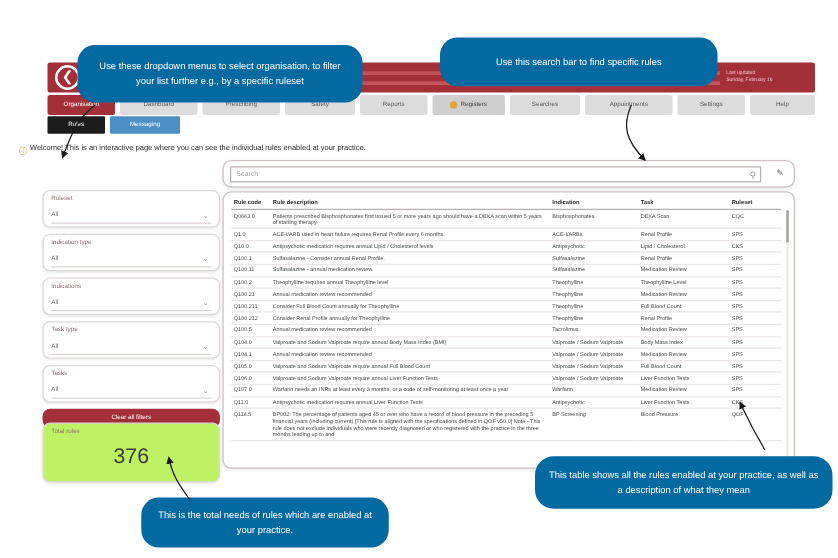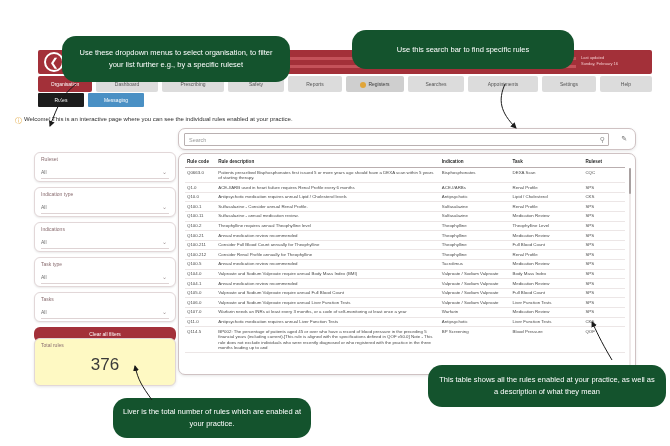--- a/index.html
+++ b/index.html
@@ -189,21 +189,21 @@
     font-size: 5px;
     line-height: 15px;
     text-align: center;
     margin-top: 2px;
     cursor: pointer;
   }
   .total-card {
     position: absolute;
     left: 34px; top: 338px;
     width: 142px; height: 48px;
-    background: #fef9c3;
+    background: #bef264;
     border: 1px solid #e2d7d8;
     border-radius: 6px;
     box-shadow: 0 1px 3px rgba(0,0,0,0.10);
   }
   .total-label {
     position: absolute;
     left: 6px; top: 3px;
     font-size: 5px;
     color: #8a6d70;
   }
@@ -267,35 +267,35 @@
     position: absolute;
     left: 0; top: 0;
     width: 2px; height: 26px;
     background: #a8a0a0;
     border-radius: 2px;
   }
 
   
   .callout {
     position: absolute;
-    background: #14532d;
+    background: #0369a1;
     color: #ffffff;
     border-radius: 14px;
     text-align: center;
     font-size: 7.5px;
     line-height: 12px;
     display: flex;
     align-items: center;
     justify-content: center;
     padding: 16px 10px;
   }
   #callout-dropdowns { left: 62px;  top: 36px;  width: 228px; height: 46px; }
   #callout-search    { left: 352px; top: 30px;  width: 222px; height: 39px; }
   #callout-total     { left: 113px; top: 398px; width: 198px; height: 40px; }
-  #callout-table     { left: 428px; top: 365px; width: 238px; height: 42px; }
+  #callout-table     { left: 428px; top: 365px; width: 238px; height: 42px; border-radius: 15px; }
 
   .arrow-layer {
     position: absolute;
     left: 0; top: 0;
     width: 670px; height: 446px;
     pointer-events: none;
   }
 </style>
 </head>
 <body>
@@ -515,21 +515,21 @@
           </tr>
         </tbody>
     </table>
     <div class="tbl-scroll">
       <div class="tbl-scroll-thumb"></div>
     </div>
   </div>
 
   <div class="callout" id="callout-dropdowns">Use these dropdown menus to select organisation, to filter your list further e.g., by a specific ruleset</div>
   <div class="callout" id="callout-search">Use this search bar to find specific rules</div>
-  <div class="callout" id="callout-total">Liver is the total number of rules which are enabled at your practice.</div>
+  <div class="callout" id="callout-total">This is the total needs of rules which are enabled at your practice.</div>
   <div class="callout" id="callout-table">This table shows all the rules enabled at your practice, as well as a description of what they mean</div>
 
   <svg class="arrow-layer" viewBox="0 0 670 446">
     <defs>
       <marker id="ah" markerWidth="6" markerHeight="6" refX="5" refY="3" orient="auto">
         <path d="M0,0 L6,3 L0,6 z" fill="#1a1a1a"></path>
       </marker>
     </defs>
     <path d="M76,84 C62,95 58,105 50,126" stroke="#1a1a1a" stroke-width="1" fill="none" marker-end="url(#ah)"></path>
     <path d="M505,84 C498,100 500,112 516,128" stroke="#1a1a1a" stroke-width="1" fill="none" marker-end="url(#ah)"></path>

